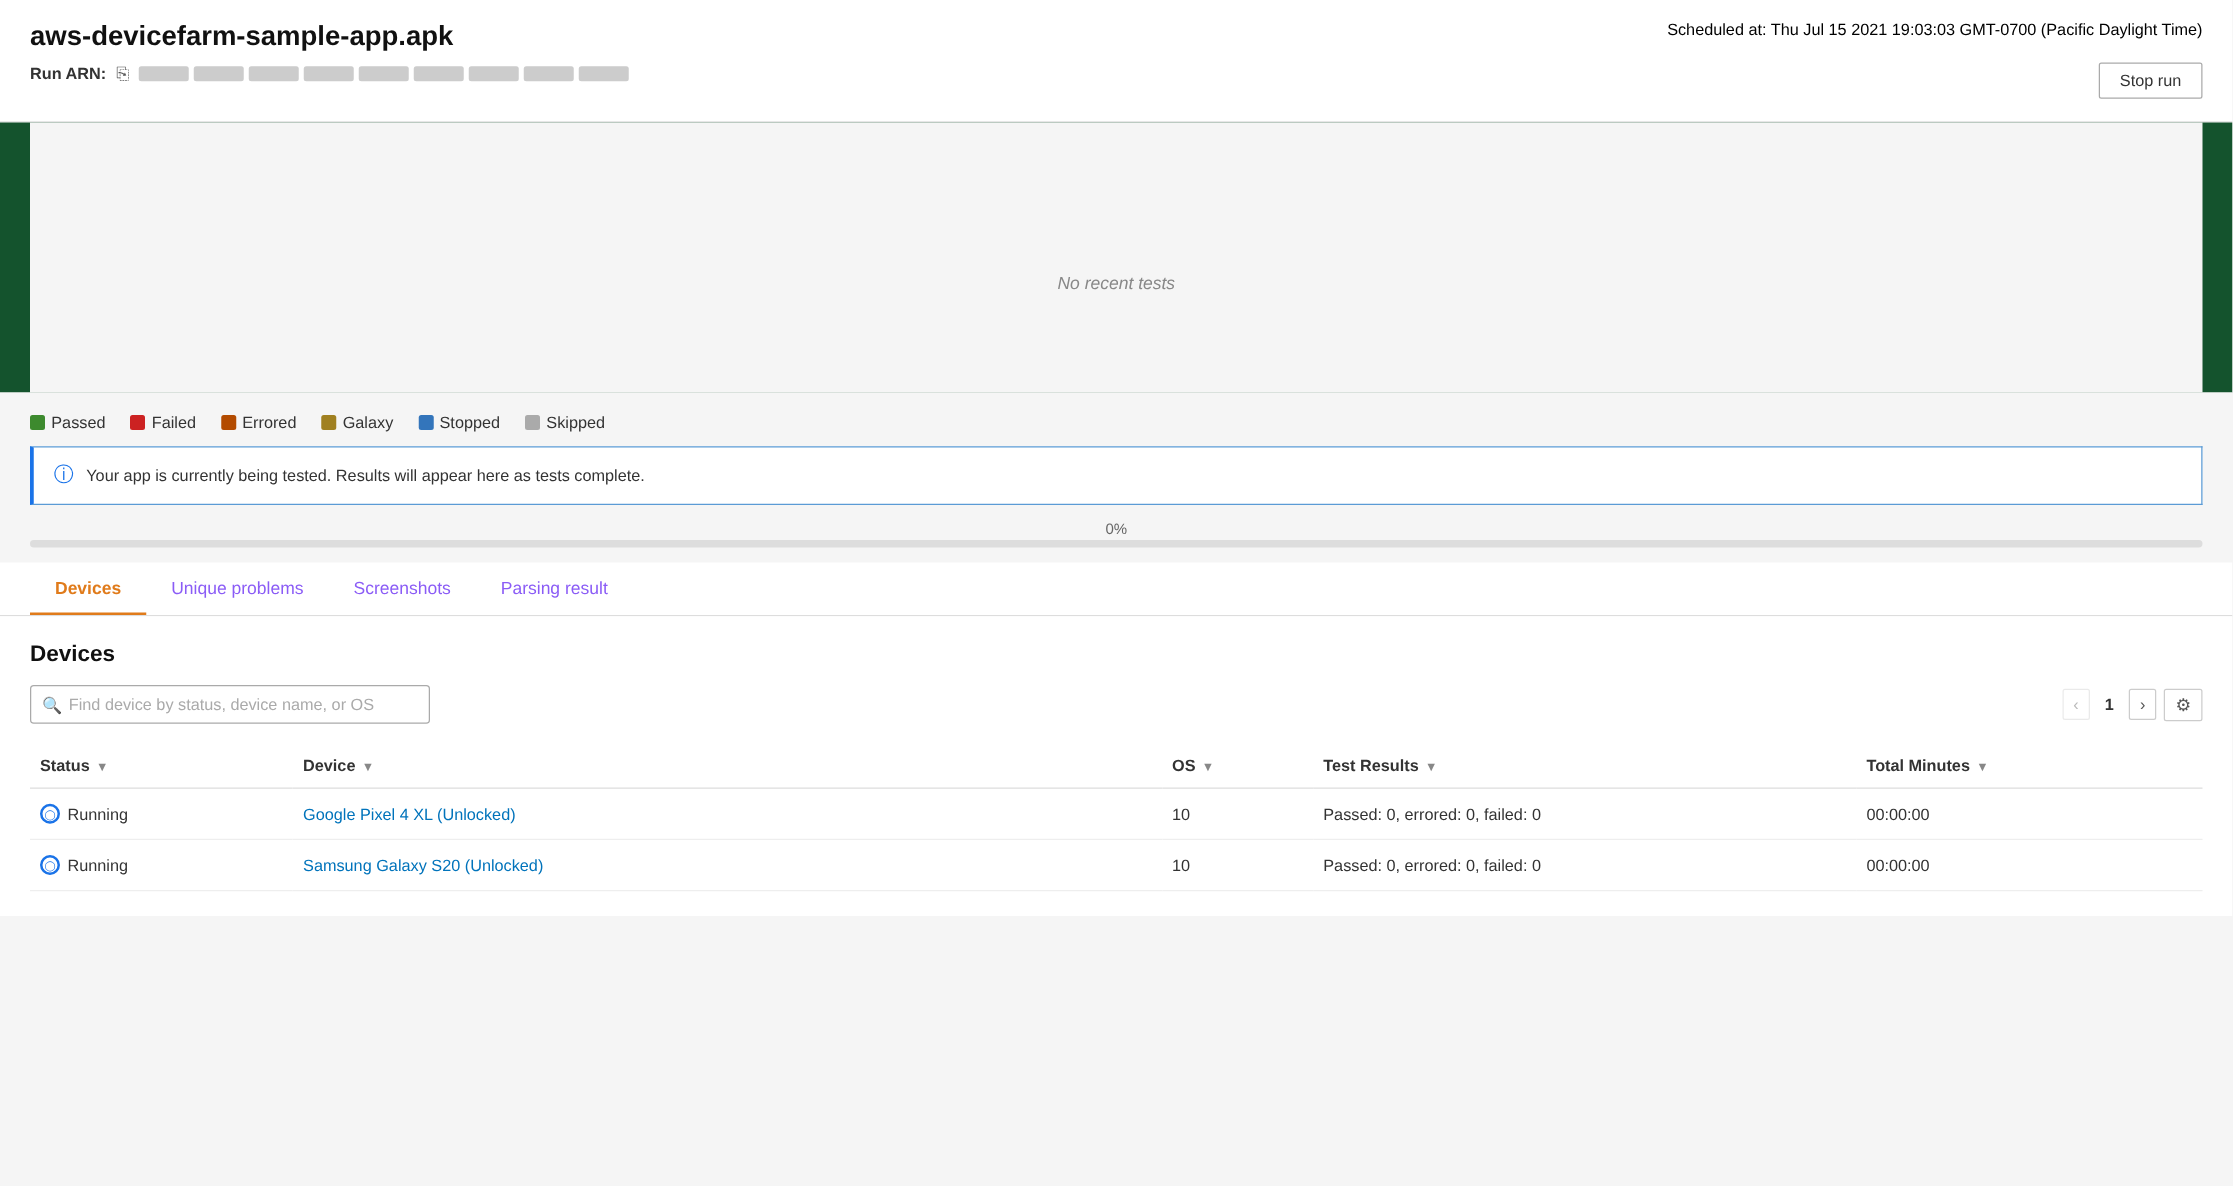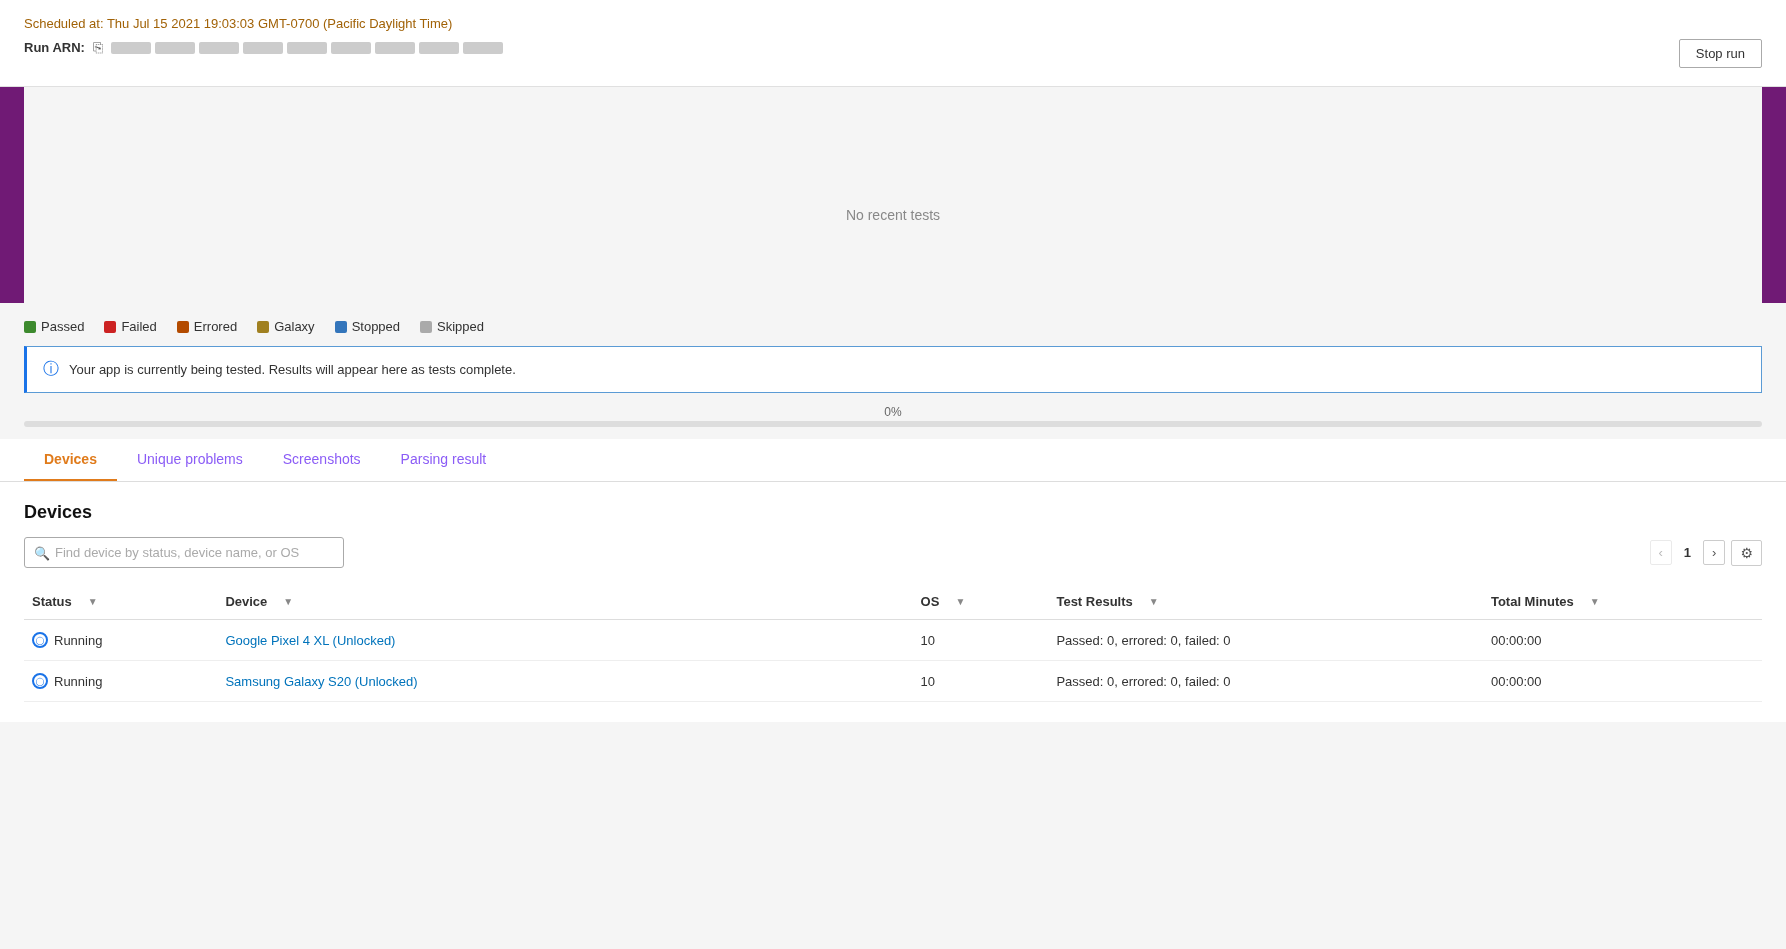--- a/index.html
+++ b/index.html
@@ -19,21 +19,21 @@
     }
     
     .app-title {
       font-size: 22px;
       font-weight: 600;
       color: #111;
     }
     
     .scheduled-at {
       font-size: 13px;
-      color: #a16207;
+      color: #000000;
     }
     
     .run-arn-row {
       display: flex;
       align-items: center;
       gap: 8px;
       margin-bottom: 12px;
     }
     
     .run-arn-label {
@@ -67,21 +67,22 @@
       border: 1px solid #aaa;
       padding: 6px 16px;
       font-size: 13px;
       cursor: pointer;
       border-radius: 2px;
       color: #333;
     }
     
     .main-content {
       padding: 0 24px;
-      background: #701a75;
+      background: #14532d;
+      font-style: italic;
     }
     
     .no-recent-tests {
       text-align: center;
       color: #888;
       font-size: 14px;
       padding: 120px 0 80px 0;
       background: #f5f5f5;
     }
     
@@ -289,22 +290,22 @@
     .table-container td {
       font-size: 13px;
       padding: 12px 8px;
       border-bottom: 1px solid #eee;
       color: #333;
       vertical-align: middle;
     }
     
     .th-inner {
       display: flex;
-      align-items: center;
-      gap: 16px;
+      align-items: flex-end;
+      gap: 5px;
     }
     
     .sort-icon {
       color: #888;
       font-size: 10px;
     }
     
     .link-cell {
       color: #0073bb;
       cursor: pointer;
@@ -332,20 +333,21 @@
     .running-icon-inner {
       font-size: 8px;
       color: #1a73e8;
     }
   </style>
 </head>
 <body>
 
 <div class="page-header">
   <div class="header-top">
+    <h1 class="app-title">aws-devicefarm-sample-app.apk</h1>
     <div style="display:flex; align-items:center; gap:16px;">
       <span class="scheduled-at">Scheduled at: Thu Jul 15 2021 19:03:03 GMT-0700 (Pacific Daylight Time)</span>
     </div>
   </div>
   <div style="display:flex; justify-content:space-between; align-items:center; margin-bottom:18px;">
     <div class="run-arn-row">
       <span class="run-arn-label">Run ARN:</span>
       <span class="copy-icon">⎘</span>
       <div class="arn-value">
         <span class="arn-block"></span>

